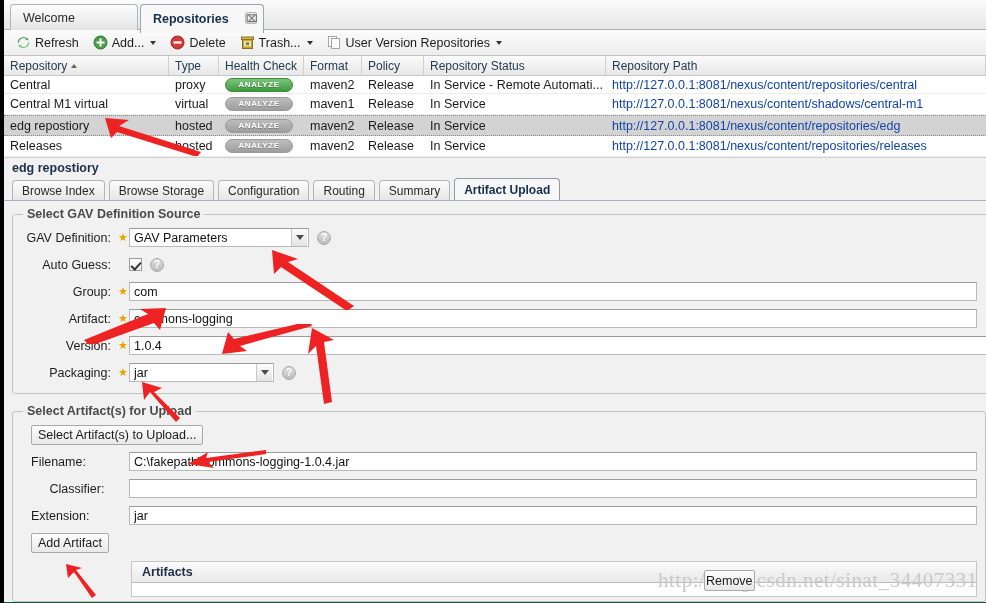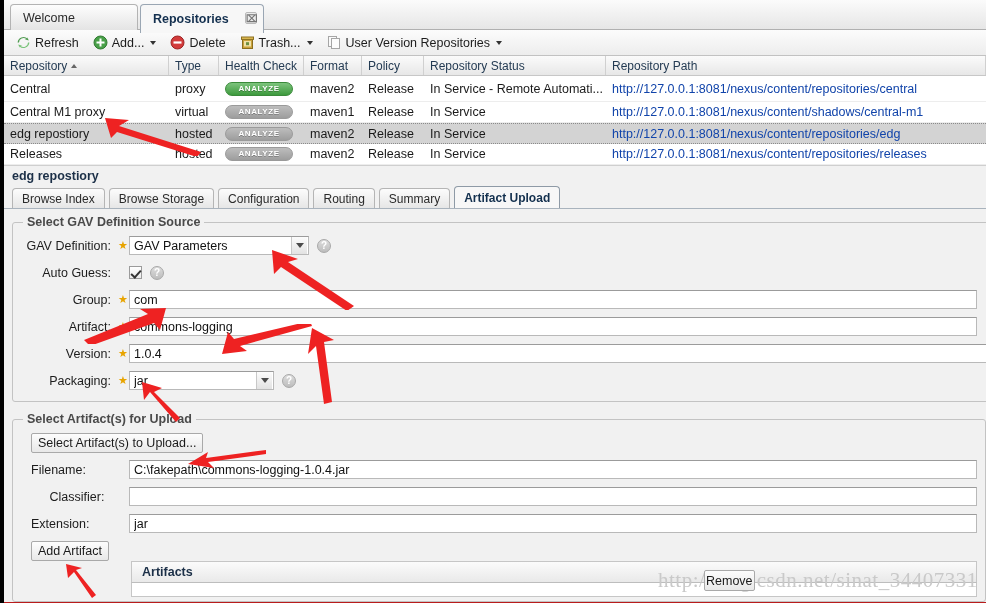--- a/index.html
+++ b/index.html
@@ -9,21 +9,21 @@
     overflow: hidden;
     background: #000;
     font-family: "Liberation Sans", sans-serif;
     font-size: 12px;
     color: #1a1a1a;
   }
   #app {
     position: absolute;
     left: 4px; top: 0;
     width: 982px; height: 603px;
-    background: #b91c1c;
+    background: #14532d;
     overflow: hidden;
   }
 
   
   .tabbar {
     position: relative;
     height: 30px;
     background: linear-gradient(#fbfbfb, #e6e6e6);
     border-bottom: 1px solid #b0b0b0;
     padding-left: 4px;
@@ -126,21 +126,21 @@
   .grow {
     display: flex;
     height: 21px;
     border-bottom: 1px solid #ededed;
     font-size: 12.5px;
     color: #1a1a1a;
     align-items: center;
     background: #fff;
   }
   .grow.sel { background: #d3d3d3; border-top: 1px dotted #8a8a8a; border-bottom: 1px dotted #8a8a8a; }
-  .grow.clipped { height: 26px; overflow: hidden; align-items: flex-end; }
+  .grow.clipped { height: 18px; overflow: hidden; align-items: flex-end; }
   .gc {
     padding: 0 6px;
     overflow: hidden;
     white-space: nowrap;
     display: flex;
     align-items: center;
     height: 100%;
   }
   .gc.link { color: #1144aa; }
   .pill {
@@ -315,21 +315,21 @@
     border-radius: 2px;
     font-family: "Liberation Sans", sans-serif;
     font-size: 12.5px;
     color: #1a1a1a;
     padding: 0 6px;
     white-space: nowrap;
     display: inline-flex;
     align-items: center;
   }
 
-  .artifacts-wrap { margin-left: 110px; }
+  .artifacts-wrap { margin-left: 110px; margin-top: 8px; }
   .artifacts-head {
     height: 22px;
     border: 1px solid #c6c6c6;
     border-bottom: 1px solid #bdbdbd;
     background: linear-gradient(#fbfbfb, #e9e9e9);
     display: flex; align-items: center;
     padding-left: 10px;
     font-weight: bold;
     font-size: 12.5px;
     color: #1b2f47;
@@ -465,21 +465,21 @@
       <div class="gc c2">
         <span class="pill green">ANALYZE</span>
       </div>
       <div class="gc c3">maven2</div>
       <div class="gc c4">Release</div>
       <div class="gc c5">In Service - Remote Automati...</div>
       <div class="gc c6 link">http://127.0.0.1:8081/nexus/content/repositories/central</div>
     </div>
 
     <div class="grow">
-      <div class="gc c0">Central M1 proxy</div>
+      <div class="gc c0">Central M1 virtual</div>
       <div class="gc c1">virtual</div>
       <div class="gc c2">
         <span class="pill">ANALYZE</span>
       </div>
       <div class="gc c3">maven1</div>
       <div class="gc c4">Release</div>
       <div class="gc c5">In Service</div>
       <div class="gc c6 link">http://127.0.0.1:8081/nexus/content/shadows/central-m1</div>
     </div>
 

